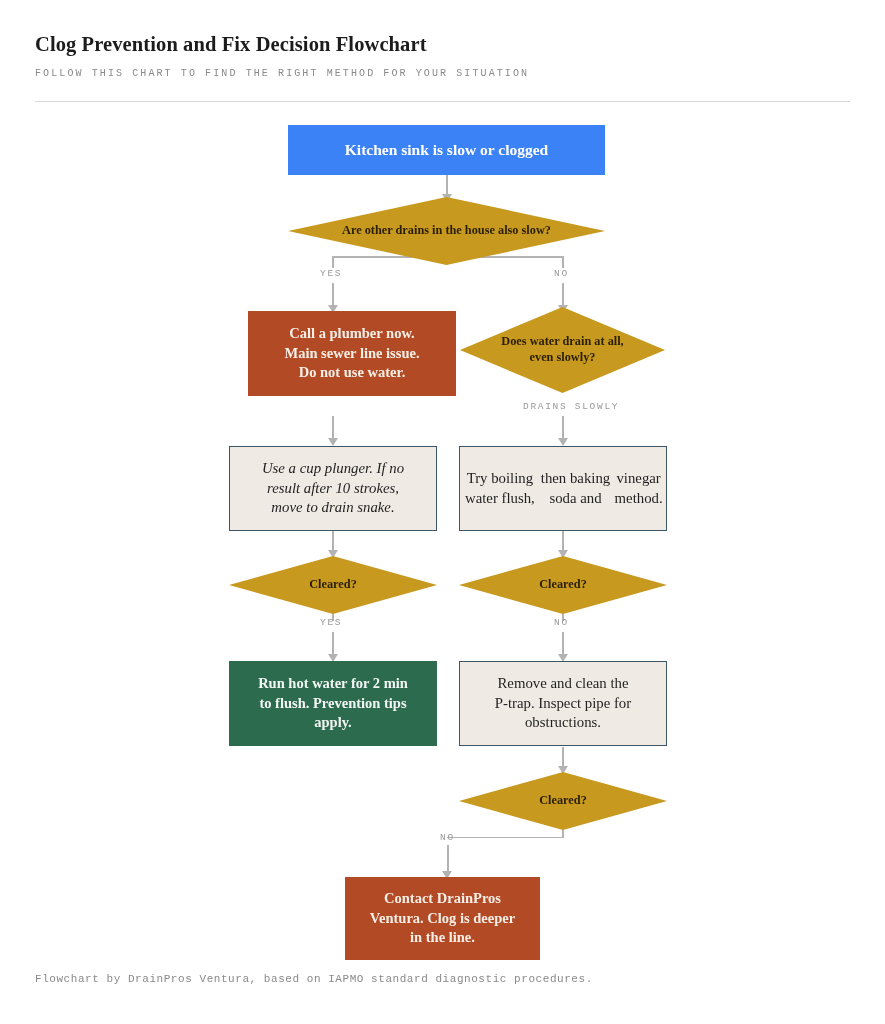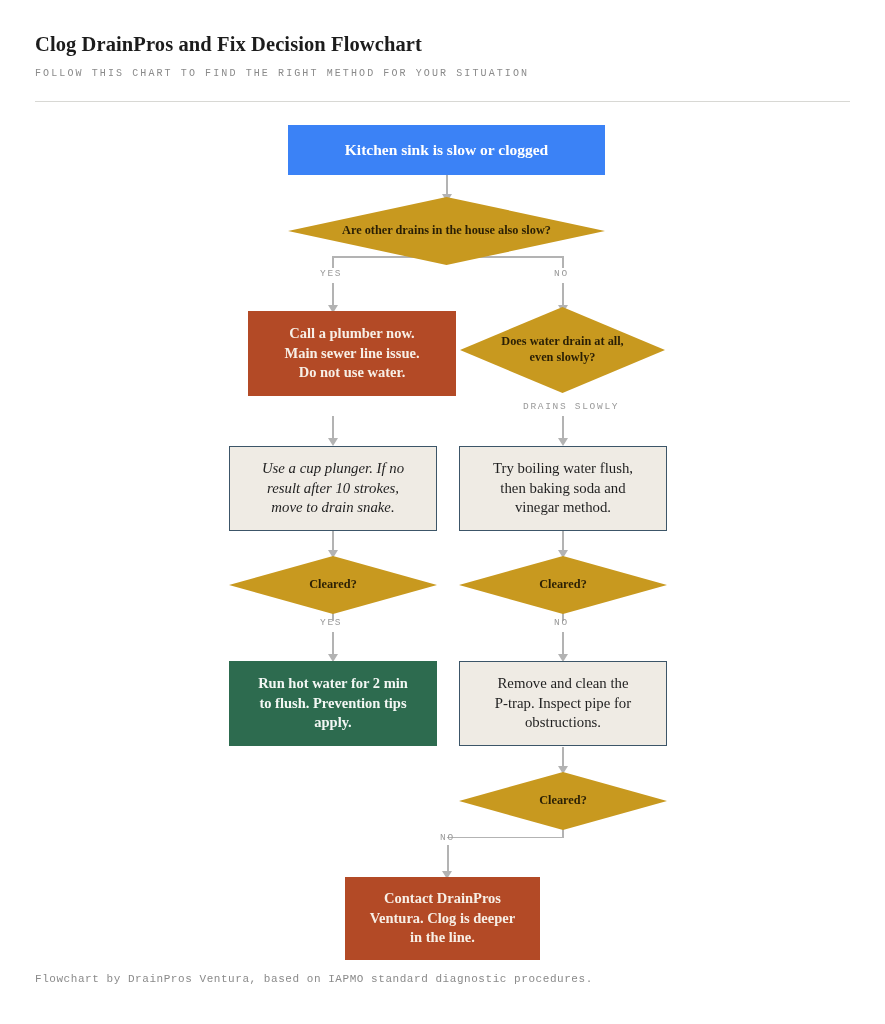--- a/index.html
+++ b/index.html
@@ -148,21 +148,21 @@
     letter-spacing: 1.7px;
     white-space: nowrap;
   }
 </style>
 </head>
 <body>
 
 <div id="page">
 
   <div class="header">
-    <div class="title">Clog DrainPros and Fix Decision Flowchart</div>
+    <div class="title">Clog Prevention and Fix Decision Flowchart</div>
     <div class="subtitle">FOLLOW THIS CHART TO FIND THE RIGHT METHOD FOR YOUR SITUATION</div>
   </div>
   <div class="header-rule"></div>
 
   <div class="conn-line conn-v" style="left:446.2px; top:175px; height:22px;"></div>
   <div class="arrow-head" style="left:441.5px; top:194px;"></div>
 
   <div class="conn-line conn-h" style="left:333px; top:256px; width:230px;"></div>
 
   <div class="conn-line conn-v" style="left:332.2px; top:256px; height:12px;"></div>
@@ -226,21 +226,21 @@
     <span>Does water drain at all,</span>
     <span>even slowly?</span>
   </div>
 
   <div class="node node-rect node-process" style="left:229px; top:446px; width:208px; height:85px; flex-direction:column;font-style:italic;">
     <span>Use a cup plunger. If no</span>
     <span>result after 10 strokes,</span>
     <span>move to drain snake.</span>
   </div>
 
-  <div class="node node-rect node-process" style="left:459px; top:446px; width:208px; height:85px; flex-direction:column;">
+  <div class="node node-rect node-process" style="left:459px; top:446px; width:208px; height:85px; flex-direction:row;">
     <span>Try boiling water flush,</span>
     <span>then baking soda and</span>
     <span>vinegar method.</span>
   </div>
 
   <div class="node node-decision" style="left:229px; top:556px; width:208px; height:58px; font-size:12.3px;">
     <span class="decision-label">Cleared?</span>
   </div>
 
   <div class="node node-decision" style="left:459px; top:556px; width:208px; height:58px; font-size:12.3px;">

